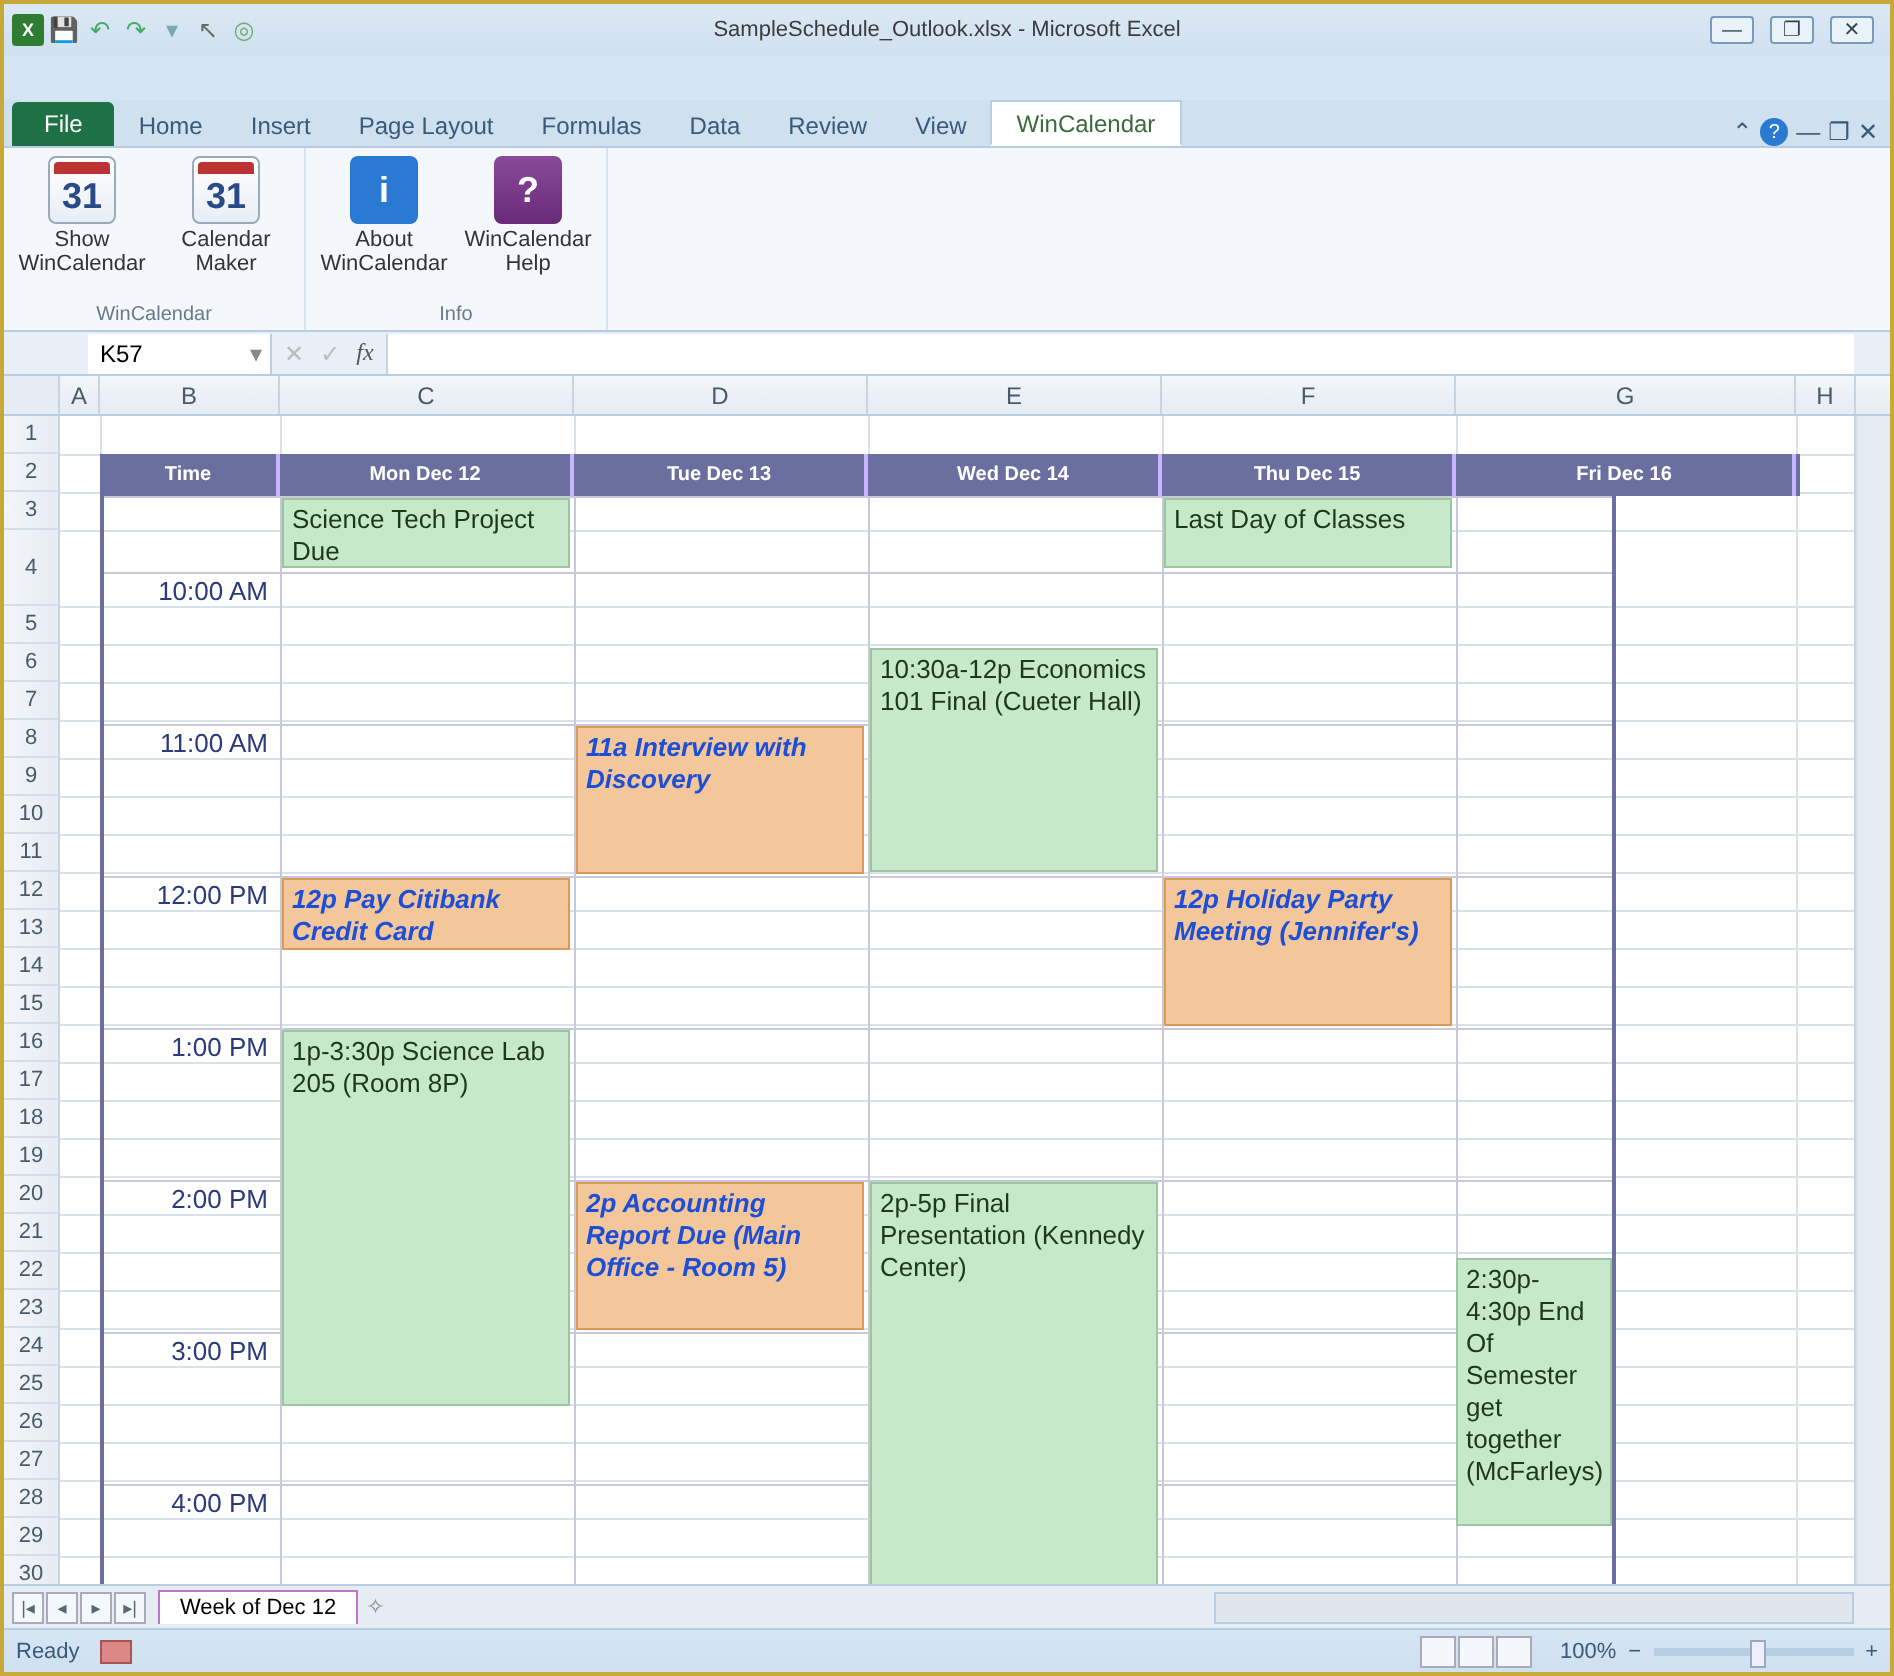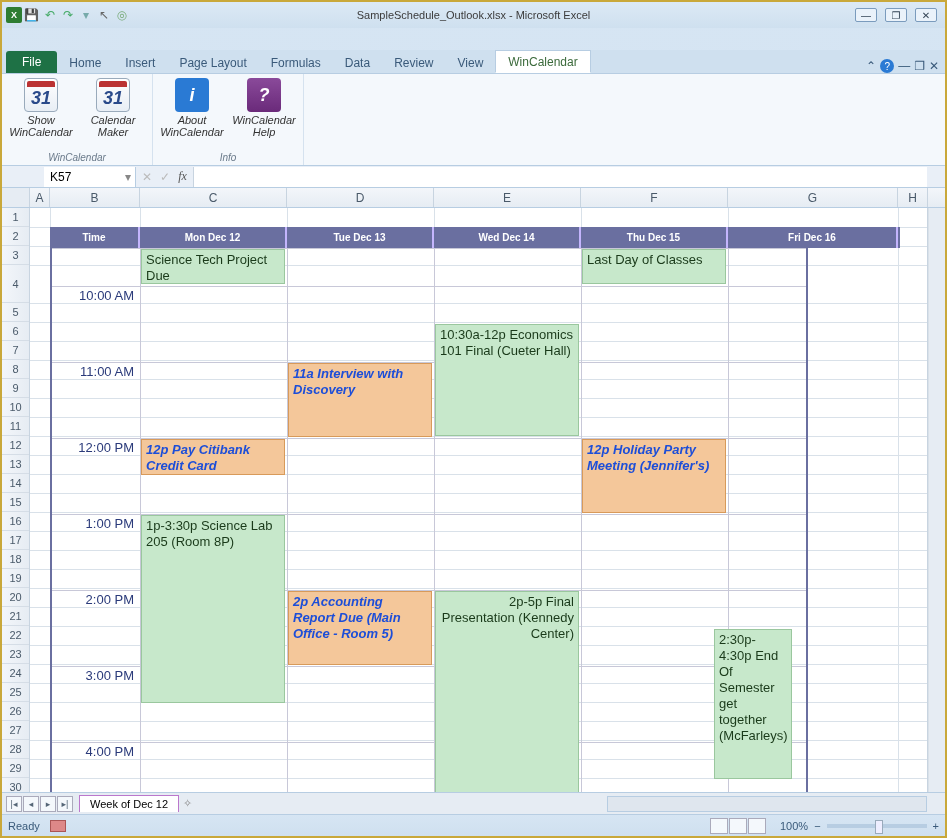--- a/index.html
+++ b/index.html
@@ -19,21 +19,21 @@
 .winbtns div { width: 22px; height: 14px; border: 1px solid #7a9bbd; border-radius: 2px; background: #eaf2fa; font-size: 10px; display: flex; align-items: center; justify-content: center; color: #345; }
 
 
 .ribbon-tabs { height: 24px; display: flex; align-items: flex-end; font-size: 12px; padding-left: 4px; gap: 0; border-bottom: 1px solid #b7cde2; background: linear-gradient(#cfe0ef,#cfe0ef); margin-top: 22px; }
 .ribbon-tabs .tab { padding: 4px 12px 3px 12px; color: #3a5a7a; cursor: default; }
 .ribbon-tabs .file { background: #1e7145; color: #fff; border-top-left-radius: 3px; border-top-right-radius: 3px; padding: 4px 16px; }
 .ribbon-tabs .active { background: #fff; border: 1px solid #b7cde2; border-bottom: 1px solid #fff; color: #3b6a3b; }
 .ribbon-right { margin-left: auto; display: flex; align-items: center; gap: 4px; padding-right: 6px; font-size: 12px; color: #3a5a7a; }
 
 
-.ribbon-body { height: 92px; background: #f4f8fc; border-bottom: 1px solid #b7cde2; display: flex; font-style: italic; }
+.ribbon-body { height: 92px; background: #f4f8fc; border-bottom: 1px solid #b7cde2; display: flex; }
 .rgroup { border-right: 1px solid #d5e2ef; padding: 4px 8px 0 8px; display: flex; flex-direction: column; align-items: center; }
 .rgroup .btns { display: flex; gap: 10px; }
 .rbtn { display: flex; flex-direction: column; align-items: center; width: 62px; font-size: 11px; color: #333; text-align: center; line-height: 12px; cursor: default; }
 .rbtn .ricon { width: 34px; height: 34px; border-radius: 4px; margin-bottom: 2px; display: flex; align-items: center; justify-content: center; font-size: 18px; font-weight: bold; }
 .calicon { background: linear-gradient(#fff,#e8eef5); border: 1px solid #9ab; color: #2a4a8a; position: relative; }
 .calicon::before { content: ""; position: absolute; top: 2px; left: 2px; right: 2px; height: 6px; background: #b33; border-radius: 2px 2px 0 0; }
 .infoicon { background: #2a7ad4; color: #fff; border-radius: 50%; }
 .helpicon { background: linear-gradient(#8a4a9a,#6a2a7a); color: #fff; }
 .rgroup .glabel { margin-top: auto; font-size: 10px; color: #6a7a8a; padding-bottom: 2px; }
 
@@ -320,22 +320,22 @@
             <div class="time-label" style="top:496px;">4:00 PM</div>
 
             <div class="event ev-green" style="left:89px;top:1px;width:144px;height:35px;">Science Tech Project Due</div>
             <div class="event ev-green" style="left:530px;top:1px;width:144px;height:35px;">Last Day of Classes</div>
             <div class="event ev-green" style="left:383px;top:76px;width:144px;height:112px;">10:30a-12p Economics 101 Final (Cueter Hall)</div>
             <div class="event ev-orange" style="left:236px;top:115px;width:144px;height:74px;">11a Interview with Discovery</div>
             <div class="event ev-orange" style="left:89px;top:191px;width:144px;height:36px;">12p Pay Citibank Credit Card</div>
             <div class="event ev-orange" style="left:530px;top:191px;width:144px;height:74px;">12p Holiday Party Meeting (Jennifer's)</div>
             <div class="event ev-green" style="left:89px;top:267px;width:144px;height:188px;">1p-3:30p Science Lab 205 (Room 8P)</div>
             <div class="event ev-orange" style="left:236px;top:343px;width:144px;height:74px;">2p Accounting Report Due (Main Office - Room 5)</div>
-            <div class="event ev-green" style="left:383px;top:343px;width:144px;height:226px;text-align:right;">2p-5p Final Presentation (Kennedy Center)</div>
-            <div class="event ev-green" style="left:662px;top:381px;width:78px;height:150px;">2:30p-4:30p End Of Semester get together (McFarleys)</div>
+            <div class="event ev-green" style="left:383px;top:343px;width:144px;height:226px;">2p-5p Final Presentation (Kennedy Center)</div>
+            <div class="event ev-green" style="left:676px;top:381px;width:78px;height:134px;">2:30p-4:30p End Of Semester get together (McFarleys)</div>
           </div>
         </div>
       </div>
 
       <div style="width:18px;background:#e6ecf3;border-left:1px solid #c8d4e0;"></div>
     </div>
   </div>
 
   <div class="sheet-tabs">
     <div class="nav">

